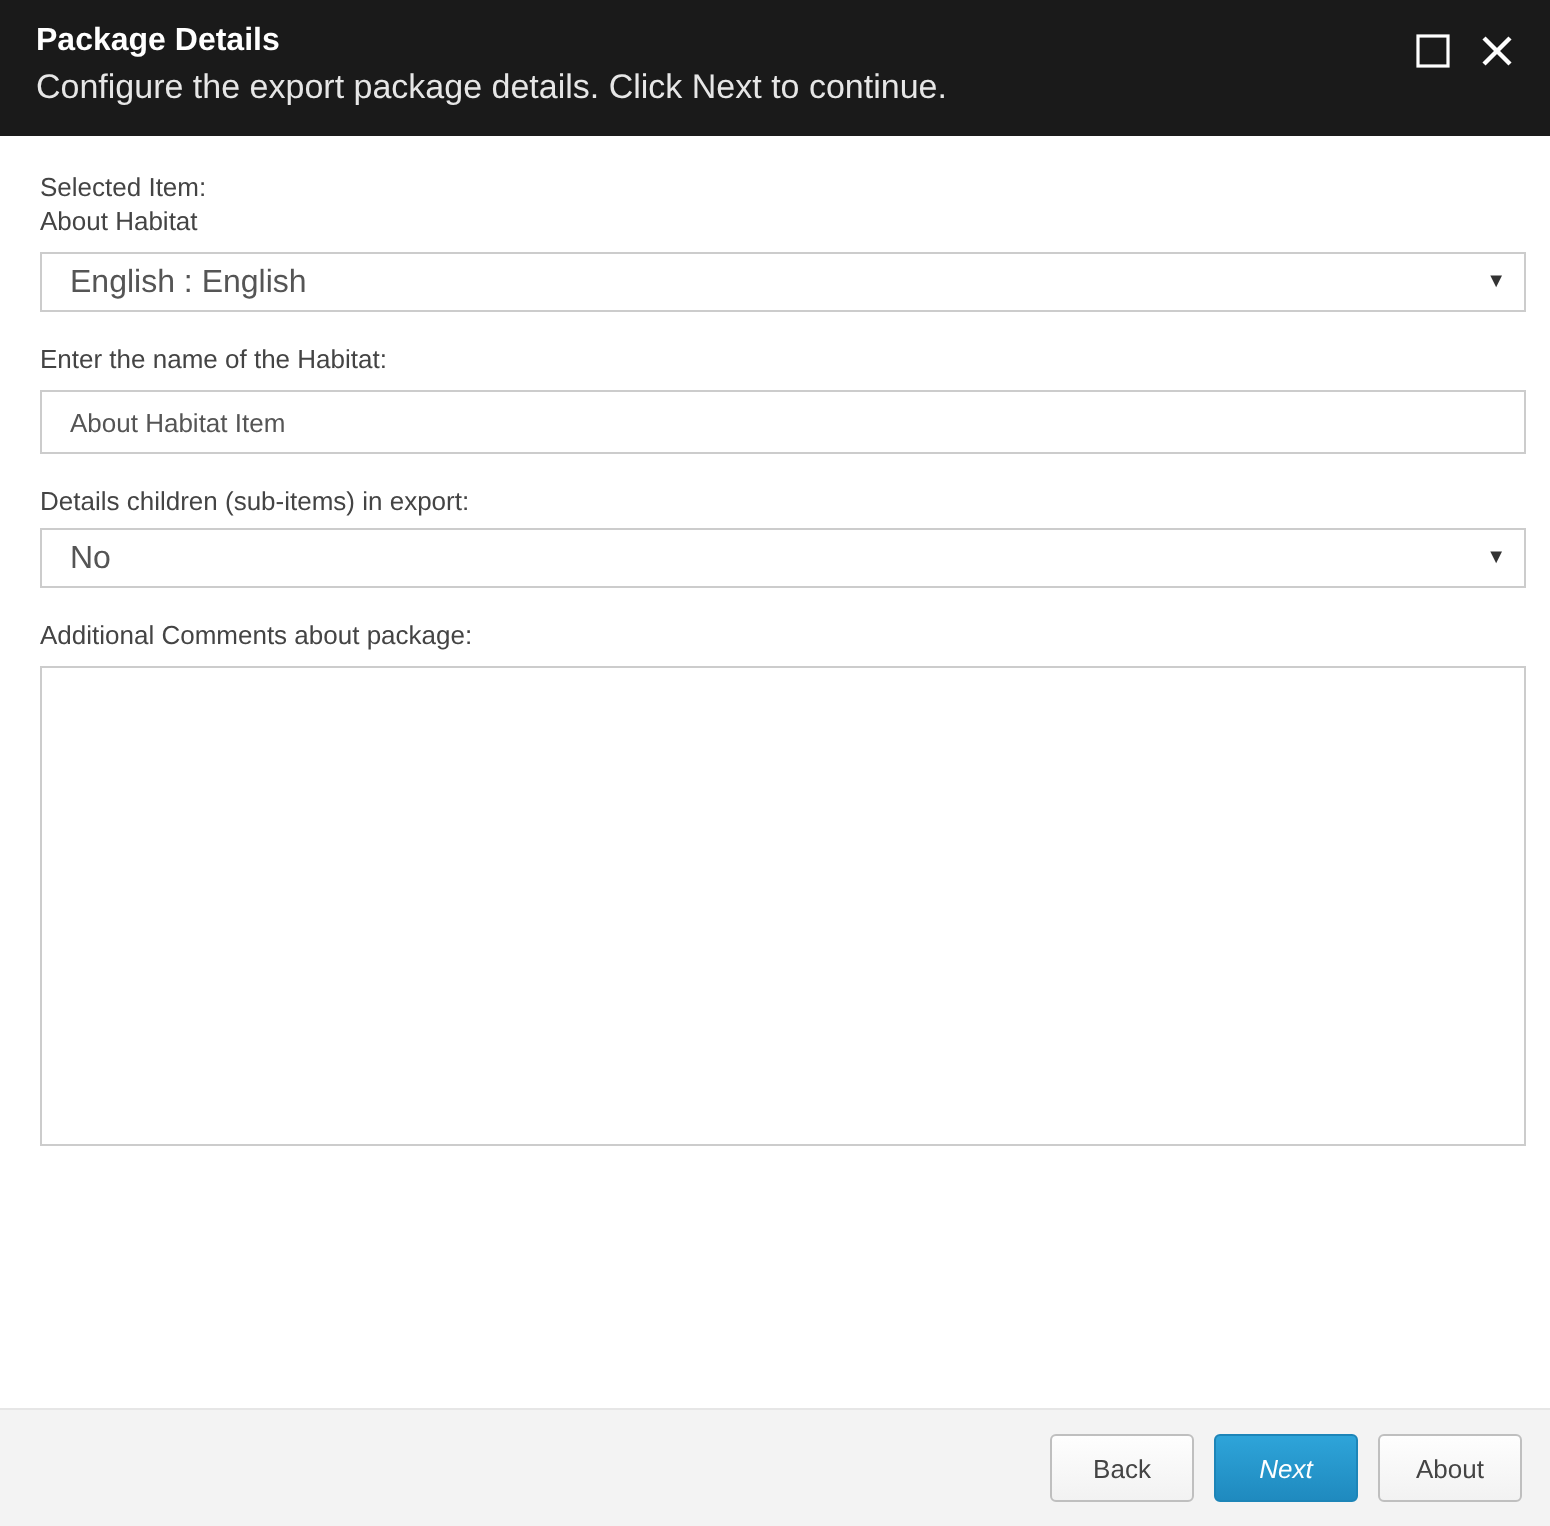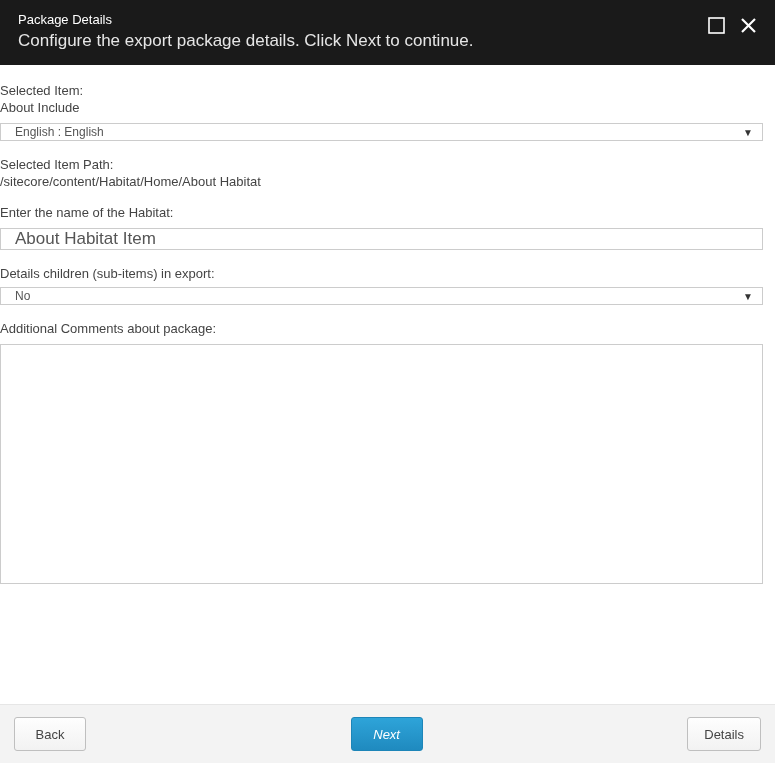--- a/index.html
+++ b/index.html
@@ -15,22 +15,22 @@
     .header {
       background: #1a1a1a;
       color: #fff;
       padding: 12px 16px 14px 18px;
       display: flex;
       justify-content: space-between;
       align-items: flex-start;
     }
     .header-text { flex: 1; }
     .header-title {
-      font-size: 13px;
-      font-weight: 400;
+      font-size: 16px;
+      font-weight: 700;
       margin-bottom: 4px;
       color: #fff;
     }
     .header-subtitle {
       font-size: 17px;
       color: #e6e6e6;
       font-weight: 400;
     }
     .header-icons {
       display: flex;
@@ -43,67 +43,67 @@
       height: 22px;
       display: flex;
       align-items: center;
       justify-content: center;
       cursor: pointer;
       color: #fff;
     }
     .icon-btn svg { display: block; }
 
     .content {
-      padding: 18px 12px 10px 0;
+      padding: 18px 12px 10px 20px;
     }
     .field-block { margin-bottom: 16px; }
     .label {
       font-size: 13px;
       color: #444;
       margin-bottom: 2px;
       display: block;
     }
     .static-value {
       font-size: 13px;
       color: #444;
     }
     .select-wrap {
       position: relative;
       width: 100%;
       margin-top: 6px;
     }
     .select {
       width: 100%;
-      height: 18px;
+      height: 30px;
       border: 1px solid #ccc;
       background: #fff;
       padding: 0 30px 0 14px;
-      font-size: 12px;
+      font-size: 16px;
       color: #555;
       appearance: none;
       -webkit-appearance: none;
       -moz-appearance: none;
       cursor: pointer;
     }
     .select-caret {
       position: absolute;
       right: 10px;
       top: 50%;
       transform: translateY(-50%);
       pointer-events: none;
       color: #333;
       font-size: 10px;
     }
     .text-input {
       width: 100%;
-      height: 22px;
+      height: 32px;
       border: 1px solid #ccc;
       background: #fff;
       padding: 0 14px;
-      font-size: 17px;
+      font-size: 13px;
       color: #555;
       margin-top: 6px;
     }
     .textarea {
       width: 100%;
       height: 240px;
       border: 1px solid #ccc;
       background: #fff;
       padding: 10px 14px;
       font-size: 13px;
@@ -116,21 +116,21 @@
 
     .footer {
       position: absolute;
       left: 0;
       right: 0;
       bottom: 0;
       background: #f3f3f3;
       border-top: 1px solid #e6e6e6;
       padding: 12px 14px;
       display: flex;
-      justify-content: space-between;
+      justify-content: flex-end;
       gap: 10px;
     }
     .btn {
       min-width: 72px;
       height: 34px;
       border: 1px solid #bfbfbf;
       background: linear-gradient(#fefefe, #f2f2f2);
       color: #444;
       font-size: 13px;
       border-radius: 3px;
@@ -164,36 +164,32 @@
           <line x1="15" y1="2" x2="2" y2="15" stroke="#fff" stroke-width="2.2"></line>
         </svg>
     </div>
   </div>
 </div>
 
 <div class="content">
 
   <div class="field-block small-gap">
     <div class="label">Selected Item:</div>
-    <div class="static-value">About Include</div>
+    <div class="static-value">About Habitat</div>
   </div>
 
   <div class="field-block">
     <div class="select-wrap">
       <select class="select">
         <option>English : English</option>
       </select>
       <span class="select-caret">▼</span>
     </div>
   </div>
 
-  <div class="field-block">
-    <div class="label">Selected Item Path:</div>
-    <div class="static-value">/sitecore/content/Habitat/Home/About Habitat</div>
-  </div>
 
   <div class="field-block">
     <div class="label">Enter the name of the Habitat:</div>
     <input type="text" class="text-input" value="About Habitat Item" style="">
   </div>
 
   <div class="field-block">
     <div class="label">Details children (sub-items) in export:</div>
     <div class="select-wrap">
       <select class="select">
@@ -206,14 +202,14 @@
   <div class="field-block">
     <div class="label">Additional Comments about package:</div>
     <textarea class="textarea" style=""></textarea>
   </div>
 
 </div>
 
 <div class="footer">
   <button class="btn">Back</button>
   <button class="btn btn-primary">Next</button>
-  <button class="btn">Details</button>
+  <button class="btn">About</button>
 </div>
 
 </body></html>

